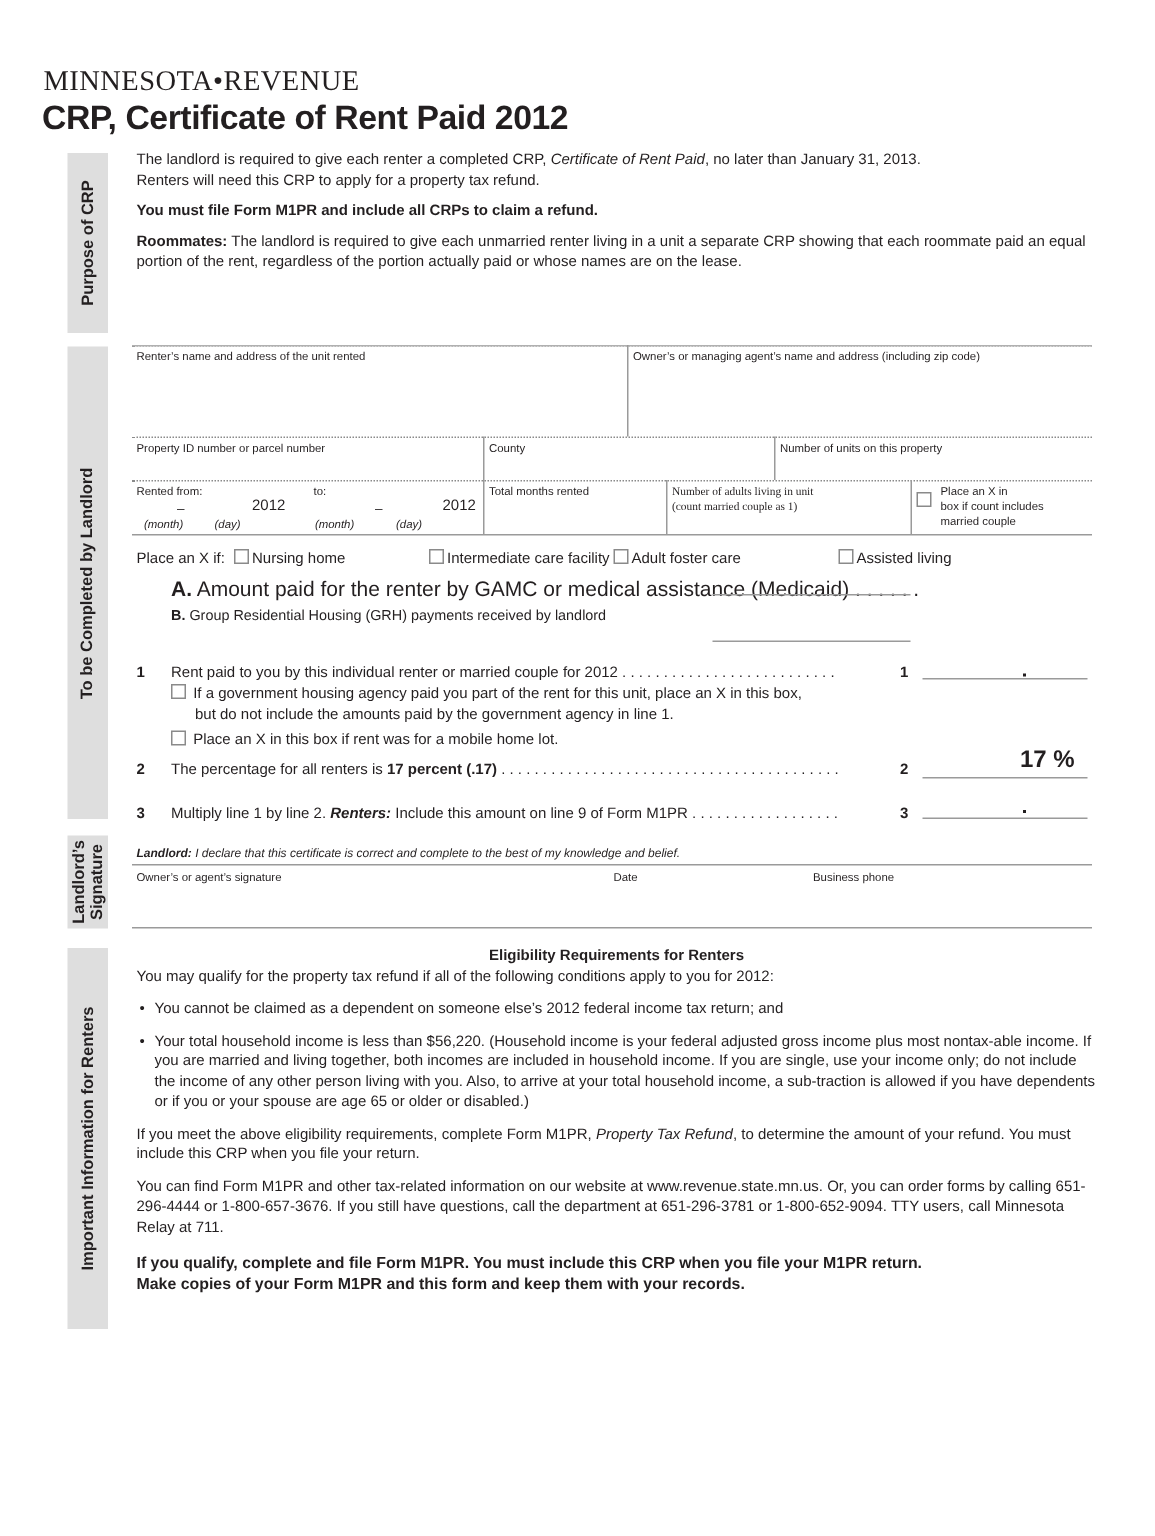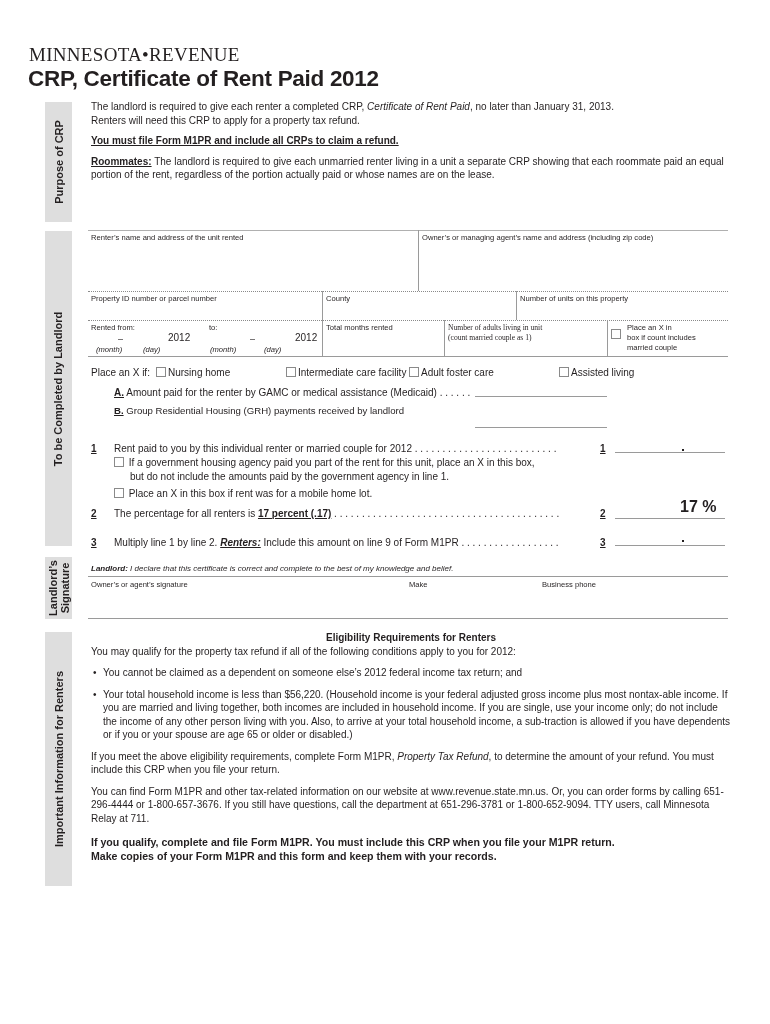--- a/index.html
+++ b/index.html
@@ -5,21 +5,21 @@
   * { box-sizing: border-box; margin: 0; padding: 0; }
   html, body { width: 770px; height: 1024px; background: #ffffff; overflow: hidden; }
   body { font-family: "Liberation Sans Narrow", "Liberation Sans", sans-serif; color: #231f20; position: relative; }
   .abs { position: absolute; }
   .agency { left: 29px; top: 44px; font-family: "Liberation Serif", serif; font-size: 19px; letter-spacing: 0.3px; color: #231f20; }
   .title { left: 28px; top: 66px; font-family: "Liberation Sans", sans-serif; font-weight: bold; font-size: 22.5px; color: #231f20; letter-spacing: -0.3px; }
   .side-tab { position: absolute; left: 45px; width: 27px; background: #dedede; display: flex; align-items: center; justify-content: center; }
   .side-tab span { transform: rotate(-90deg); white-space: nowrap; font-family: "Liberation Sans", sans-serif; font-weight: bold; font-size: 11px; color: #231f20; }
   .side-tab.two span { font-size: 11px; line-height: 12px; text-align: center; }
   .txt { font-family: "Liberation Sans", sans-serif; font-size: 10px; line-height: 13.5px; color: #231f20; }
-  .txt b { font-weight: bold; text-decoration: underline; }
+  .txt b { font-weight: bold; }
   .sm { font-family: "Liberation Sans", sans-serif; font-size: 7.6px; line-height: 10px; color: #231f20; }
   .hline { position: absolute; height: 0; border-top: 1px solid #9a9a9a; }
   .dline { position: absolute; height: 0; border-top: 1px dotted #8a8a8a; }
   .vline { position: absolute; width: 0; border-left: 1px solid #9a9a9a; }
   .cb { display: inline-block; width: 10px; height: 10px; border: 1px solid #8a8a8a; background: #fff; vertical-align: -1px; margin-right: 2px; }
   .ans { position: absolute; border-bottom: 1px solid #9a9a9a; }
   .dot { position: absolute; width: 2px; height: 2px; background: #231f20; }
   ul.bul { list-style: none; }
   ul.bul li { position: relative; padding-left: 12px; margin-bottom: 8px; }
   ul.bul li::before { content: "•"; position: absolute; left: 2px; top: 0; }
@@ -97,21 +97,21 @@
 </div>
 
 <div class="abs txt" style="left:91px;top:366px;width:640px;">
   <span>Place an X if:</span>
   <span class="abs" style="left:65px;top:0;"><span class="cb"></span><span>Nursing home</span></span>
   <span class="abs" style="left:177px;top:0;padding-left:18px;"><span class="cb"></span><span>Intermediate care facility</span></span>
   <span class="abs" style="left:318px;top:0;"><span class="cb"></span><span>Adult foster care</span></span>
   <span class="abs" style="left:468px;top:0;"><span class="cb"></span><span>Assisted living</span></span>
 </div>
 
-<div class="abs txt" style="left:114px;top:386px;font-size:10px;"><b>A.</b> <span>Amount paid for the renter by GAMC or medical assistance (Medicaid) . . . . . .</span></div>
+<div class="abs txt" style="left:114px;top:386px;font-size:14px;"><b>A.</b> <span>Amount paid for the renter by GAMC or medical assistance (Medicaid) . . . . . .</span></div>
 <div class="ans" style="left:475px;top:385px;width:132px;height:12px;"></div>
 <div class="abs txt" style="left:114px;top:404px;font-size:9.6px;">
   <b>B.</b> <span>Group Residential Housing (GRH) payments received by landlord</span><br>
 </div>
 <div class="ans" style="left:475px;top:416px;width:132px;height:12px;"></div>
 
 <div class="abs txt" style="left:91px;top:442px;"><b>1</b></div>
 <div class="abs txt" style="left:114px;top:442px;">Rent paid to you by this individual renter or married couple for 2012  . . . . . . . . . . . . . . . . . . . . . . . . . .</div>
 <div class="abs txt" style="left:600px;top:442px;"><b>1</b></div>
 <div class="ans" style="left:615px;top:441px;width:110px;height:12px;"></div>
@@ -135,21 +135,21 @@
 
 <div class="abs txt" style="left:91px;top:536px;"><b>3</b></div>
 <div class="abs txt" style="left:114px;top:536px;"><span>Multiply line 1 by line 2. </span><b><i>Renters:</i></b><span> Include this amount on line 9 of Form M1PR  . . . . . . . . . . . . . . . . . .</span></div>
 <div class="abs txt" style="left:600px;top:536px;"><b>3</b></div>
 <div class="ans" style="left:615px;top:534px;width:110px;height:12px;"></div>
 <div class="dot" style="left:682px;top:540px;"></div>
 
 <div class="abs sm" style="left:91px;top:564px;font-size:8px;"><b><i>Landlord:</i></b><i> I declare that this certificate is correct and complete to the best of my knowledge and belief.</i></div>
 <div class="hline" style="left:88px;top:576px;width:640px;"></div>
 <div class="abs sm" style="left:91px;top:580px;width:300px;height:38px;"><span>Owner’s or agent’s signature</span></div>
-<div class="abs sm" style="left:409px;top:580px;width:120px;height:38px;"><span>Make</span></div>
+<div class="abs sm" style="left:409px;top:580px;width:120px;height:38px;"><span>Date</span></div>
 <div class="abs sm" style="left:542px;top:580px;width:180px;height:38px;"><span>Business phone</span></div>
 <div class="hline" style="left:88px;top:618px;width:640px;"></div>
 
 <div class="abs txt" style="left:91px;top:631px;width:640px;">
   <div style="font-weight:bold;text-align:center;">Eligibility Requirements for Renters</div>
   <div style="margin-bottom:8px;">You may qualify for the property tax refund if all of the following conditions apply to you for 2012:</div>
   <ul class="bul">
     <li>You cannot be claimed as a dependent on someone else’s 2012 federal income tax return; and</li>
     <li>Your total household income is less than $56,220. (Household income is your federal adjusted gross income plus most nontax-able income. If you are married and living together, both incomes are included in household income. If you are single, use your income only; do not include the income of any other person living with you. Also, to arrive at your total household income, a sub-traction is allowed if you have dependents or if you or your spouse are age 65 or older or disabled.)</li>
   </ul>

